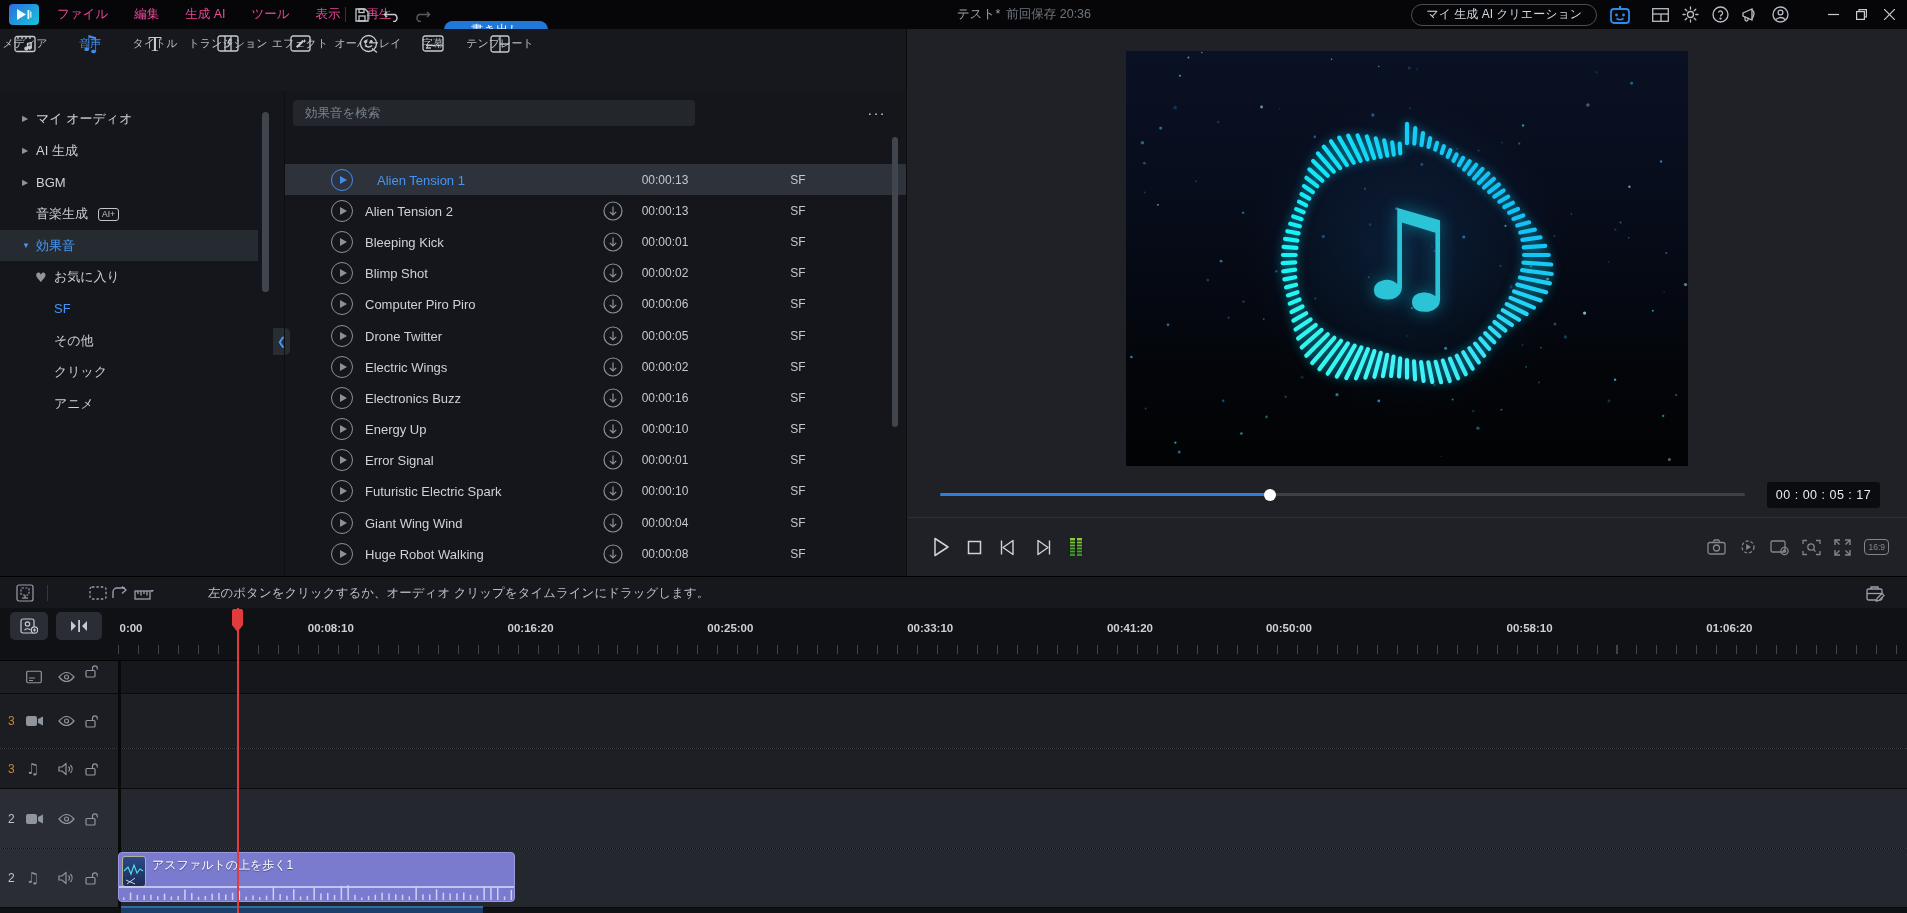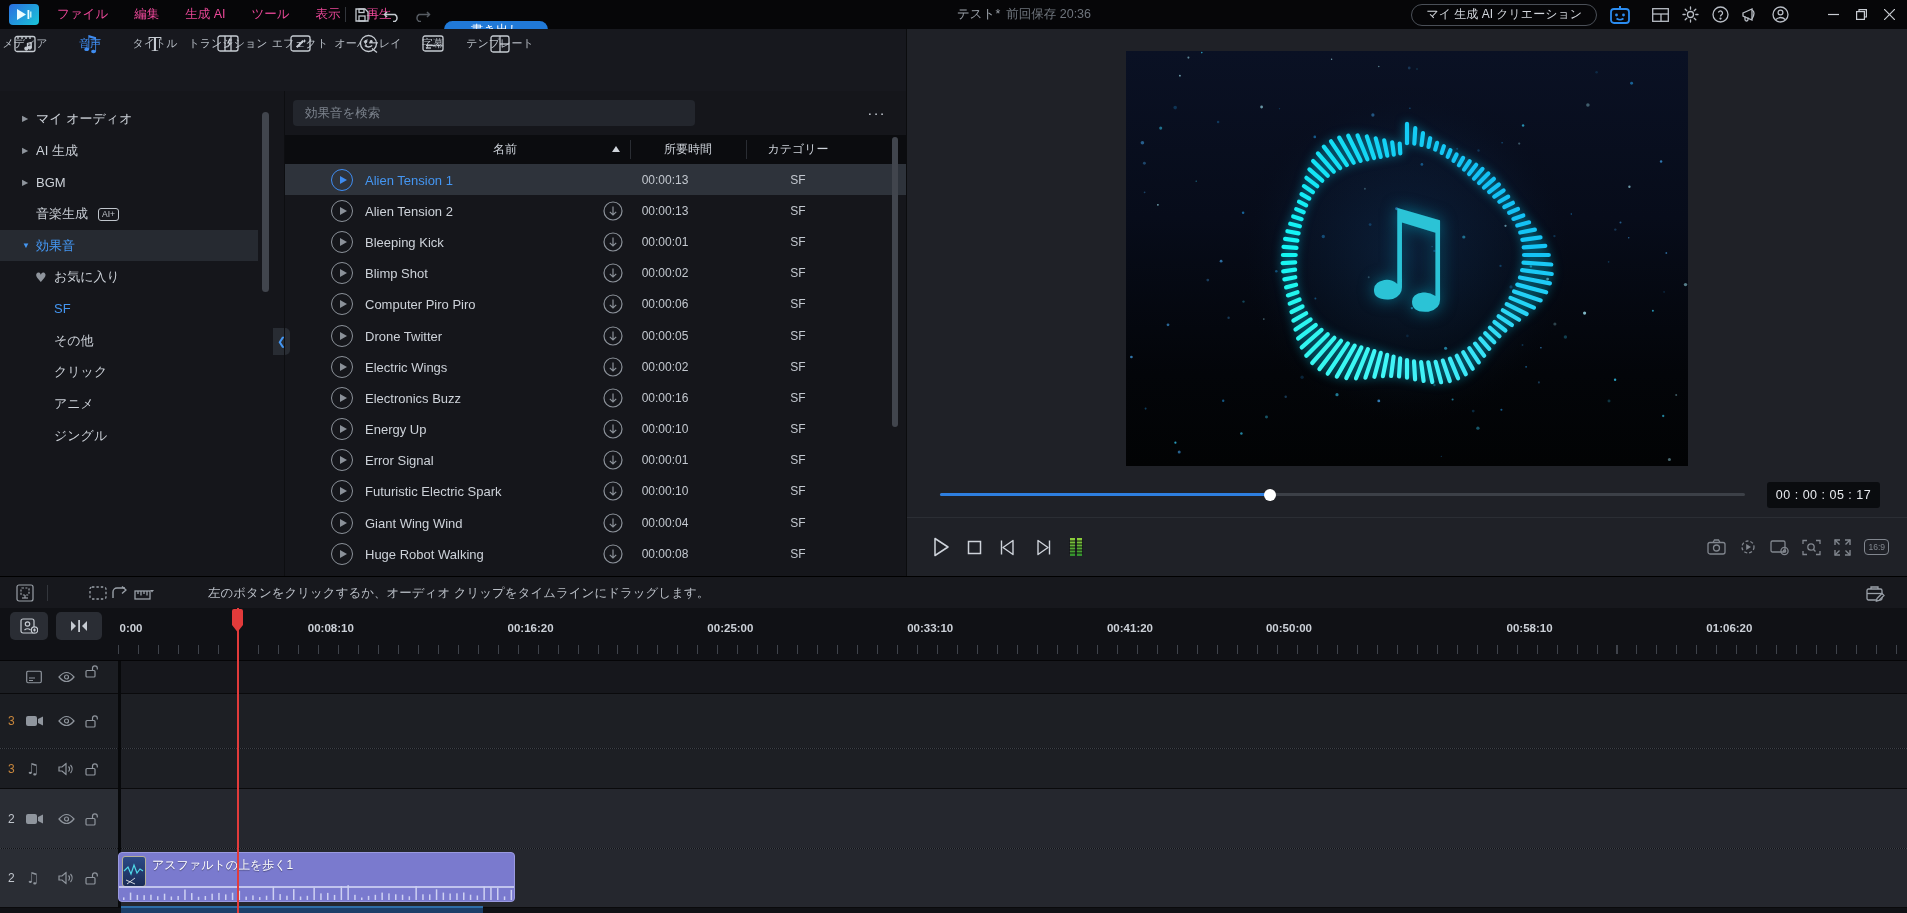--- a/index.html
+++ b/index.html
@@ -66,21 +66,21 @@
         border-right:4px solid transparent;border-bottom:6px solid #cfd4db;}
   .rows{position:absolute;left:0;top:73px;width:622px;height:412px;overflow:hidden;}
   .row{position:relative;height:31.2px;}
   .row.sel{background:#2e333b;}
   .play-btn{position:absolute;left:46px;top:50%;margin-top:-11px;width:22px;height:22px;border-radius:50%;
         border:1.5px solid #8b9199;box-sizing:border-box;display:flex;align-items:center;justify-content:center;}
   .play-btn:after{content:"";margin-left:2px;border-left:7px solid #8b9199;border-top:4.5px solid transparent;border-bottom:4.5px solid transparent;}
   .row.sel .play-btn{border-color:#3f8cf0;}
   .row.sel .play-btn:after{border-left-color:#3f8cf0;}
   .r-name{position:absolute;left:80px;top:50%;transform:translateY(-50%);font-size:13px;color:#cdd2d9;white-space:nowrap;}
-  .row.sel .r-name{color:#4496f2;}
+  .row.sel .r-name{color:#4496f2;margin-left:12px;}
   .dl-btn{position:absolute;left:318px;top:50%;margin-top:-10px;width:20px;height:20px;color:#8b9199;}
   .r-dur{position:absolute;left:340px;width:80px;text-align:center;top:50%;transform:translateY(-50%);font-size:12px;color:#c3c8cf;}
   .r-cat{position:absolute;left:473px;width:80px;text-align:center;top:50%;transform:translateY(-50%);font-size:12px;color:#c3c8cf;}
   .list-scroll{position:absolute;left:607px;top:46px;width:6px;height:290px;border-radius:3px;background:#41454d;}
 
   
   .preview{position:absolute;left:906px;top:29px;width:1001px;height:547px;background:#1f2127;border-left:1px solid #0b0c0e;box-sizing:border-box;}
   .viewport{position:absolute;left:219px;top:22px;width:562px;height:415px;overflow:hidden;
         background:linear-gradient(180deg,#0a1124 0%,#070c1a 40%,#030509 78%,#020304 100%);}
   .prog-track{position:absolute;left:33px;top:464px;width:805px;height:3px;background:#3c4047;border-radius:2px;}
@@ -347,38 +347,27 @@
         </div>
         <div class="sb-item child">
           <span class="lbl">その他</span>
         </div>
         <div class="sb-item child">
           <span class="lbl">クリック</span>
         </div>
         <div class="sb-item child">
           <span class="lbl">アニメ</span>
         </div>
-        <div class="sb-item child">
-          <span class="lbl">ジングル</span>
-        </div>
       </div>
     <div class="sb-scroll"></div>
     <div class="collapse-tab">❮</div>
 
     <div class="soundlist">
       <input class="searchbox" placeholder="効果音を検索" style="">
       <div class="more-btn">...</div>
-      <div class="tbl-head">
-        <div class="th" style="left:120px;width:200px">名前</div>
-        <div class="sort-arrow"></div>
-        <div class="th-sep" style="left:345px"></div>
-        <div class="th" style="left:345px;width:116px">所要時間</div>
-        <div class="th-sep" style="left:461px"></div>
-        <div class="th" style="left:461px;width:104px">カテゴリー</div>
-      </div>
       <div class="rows" id="soundrows">
           <div class="row sel">
             <span class="play-btn"></span>
             <span class="r-name">Alien Tension 1</span>
             <span class="r-dur">00:00:13</span>
             <span class="r-cat">SF</span>
           </div>
           <div class="row">
             <span class="play-btn"></span>
             <span class="r-name">Alien Tension 2</span>

